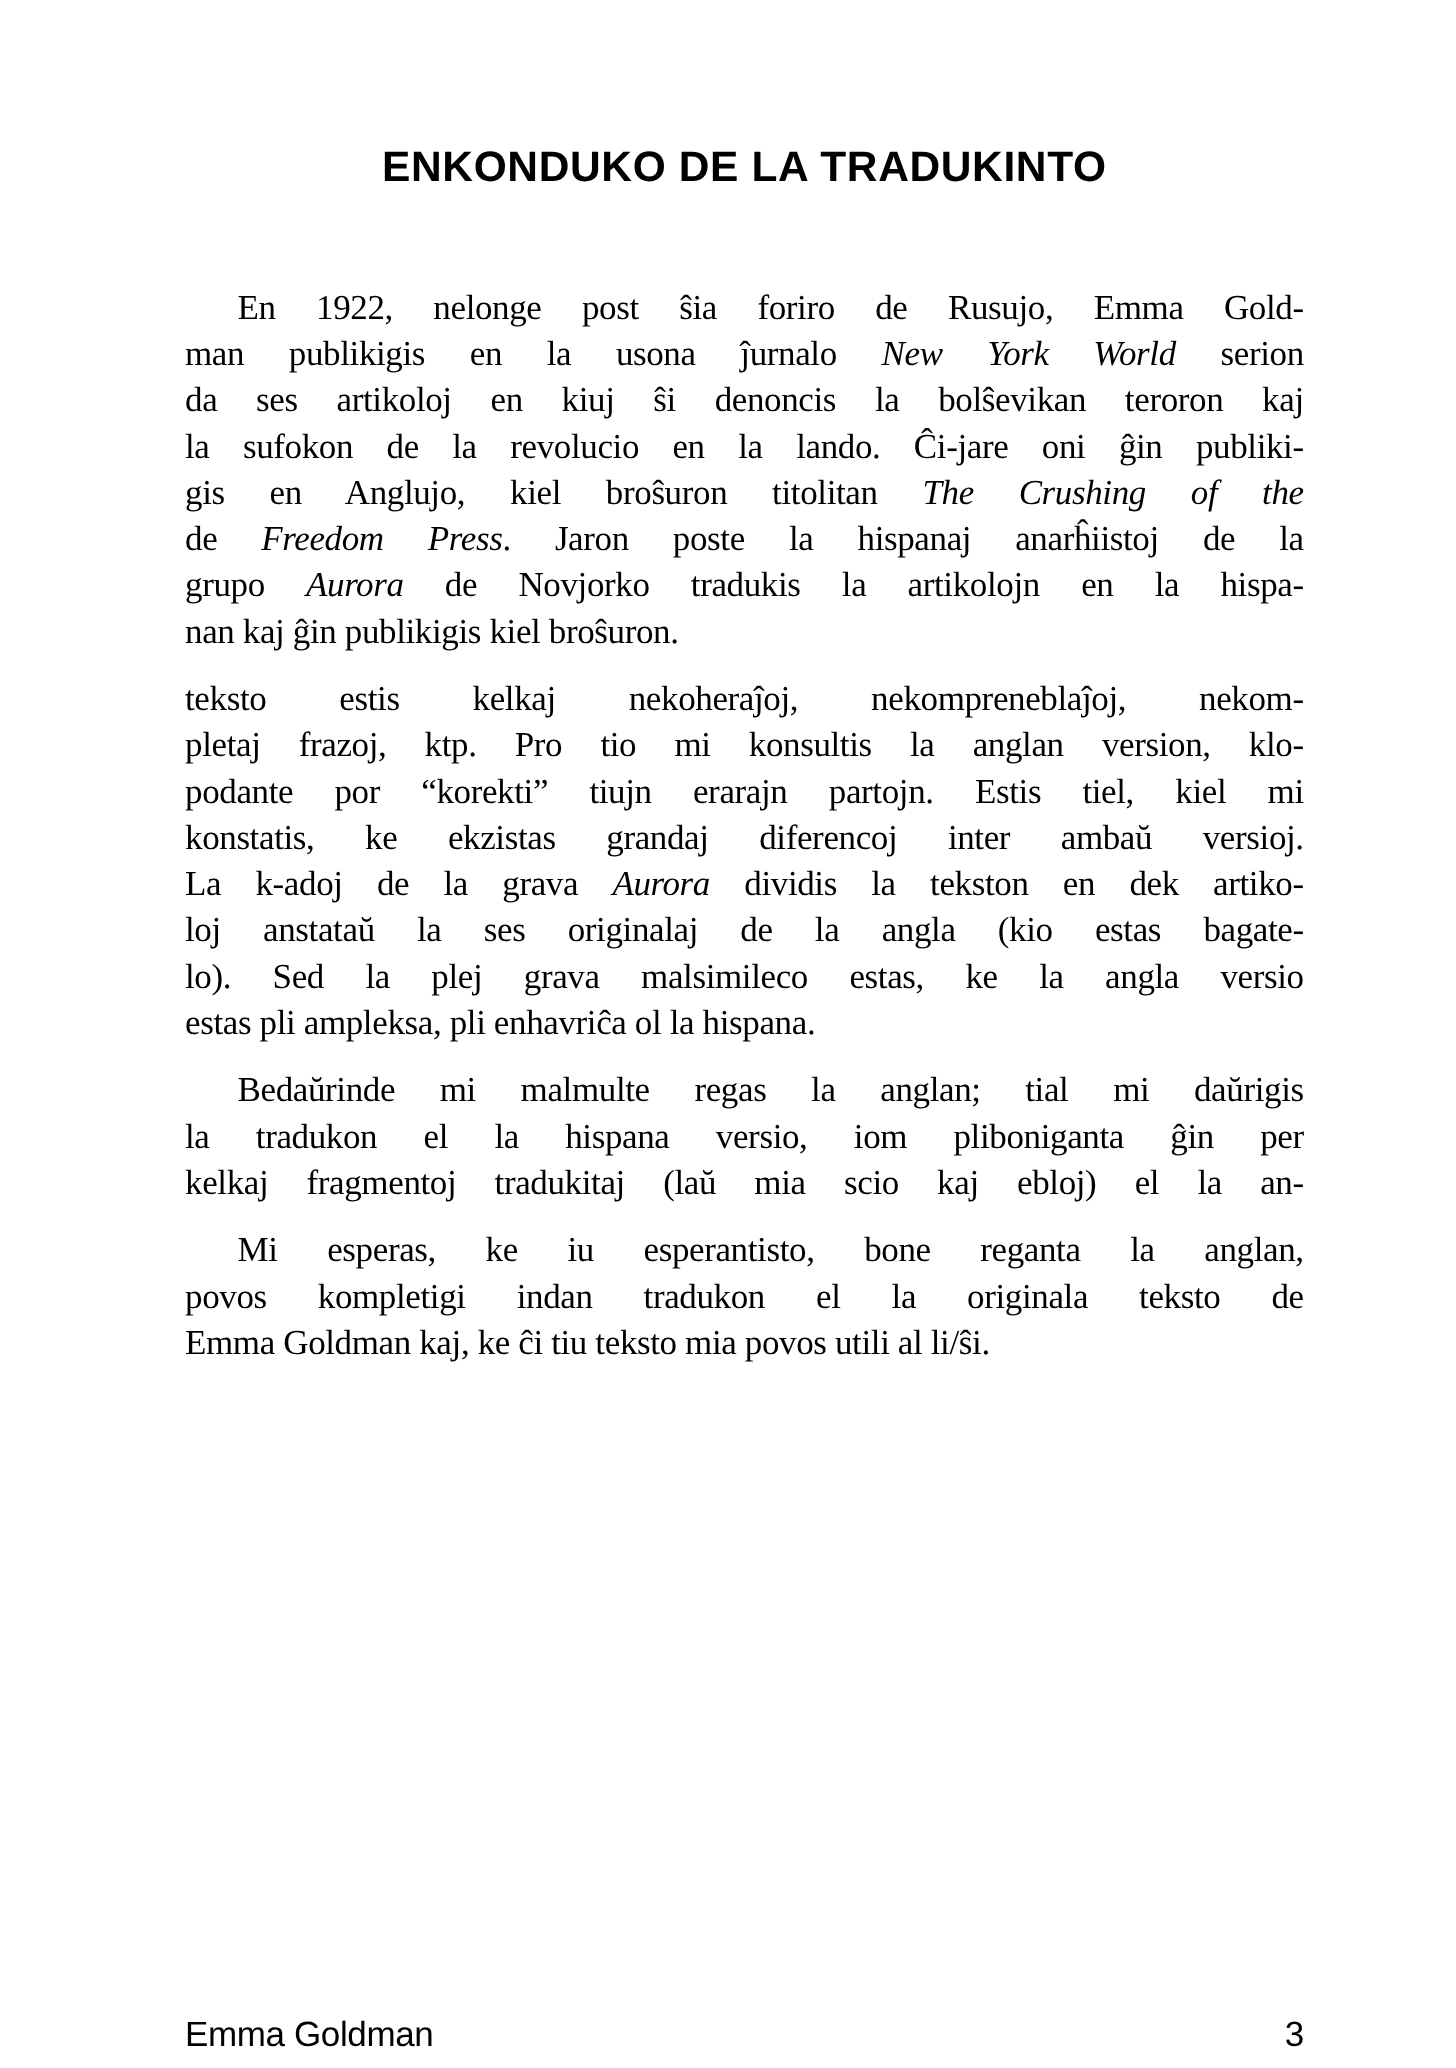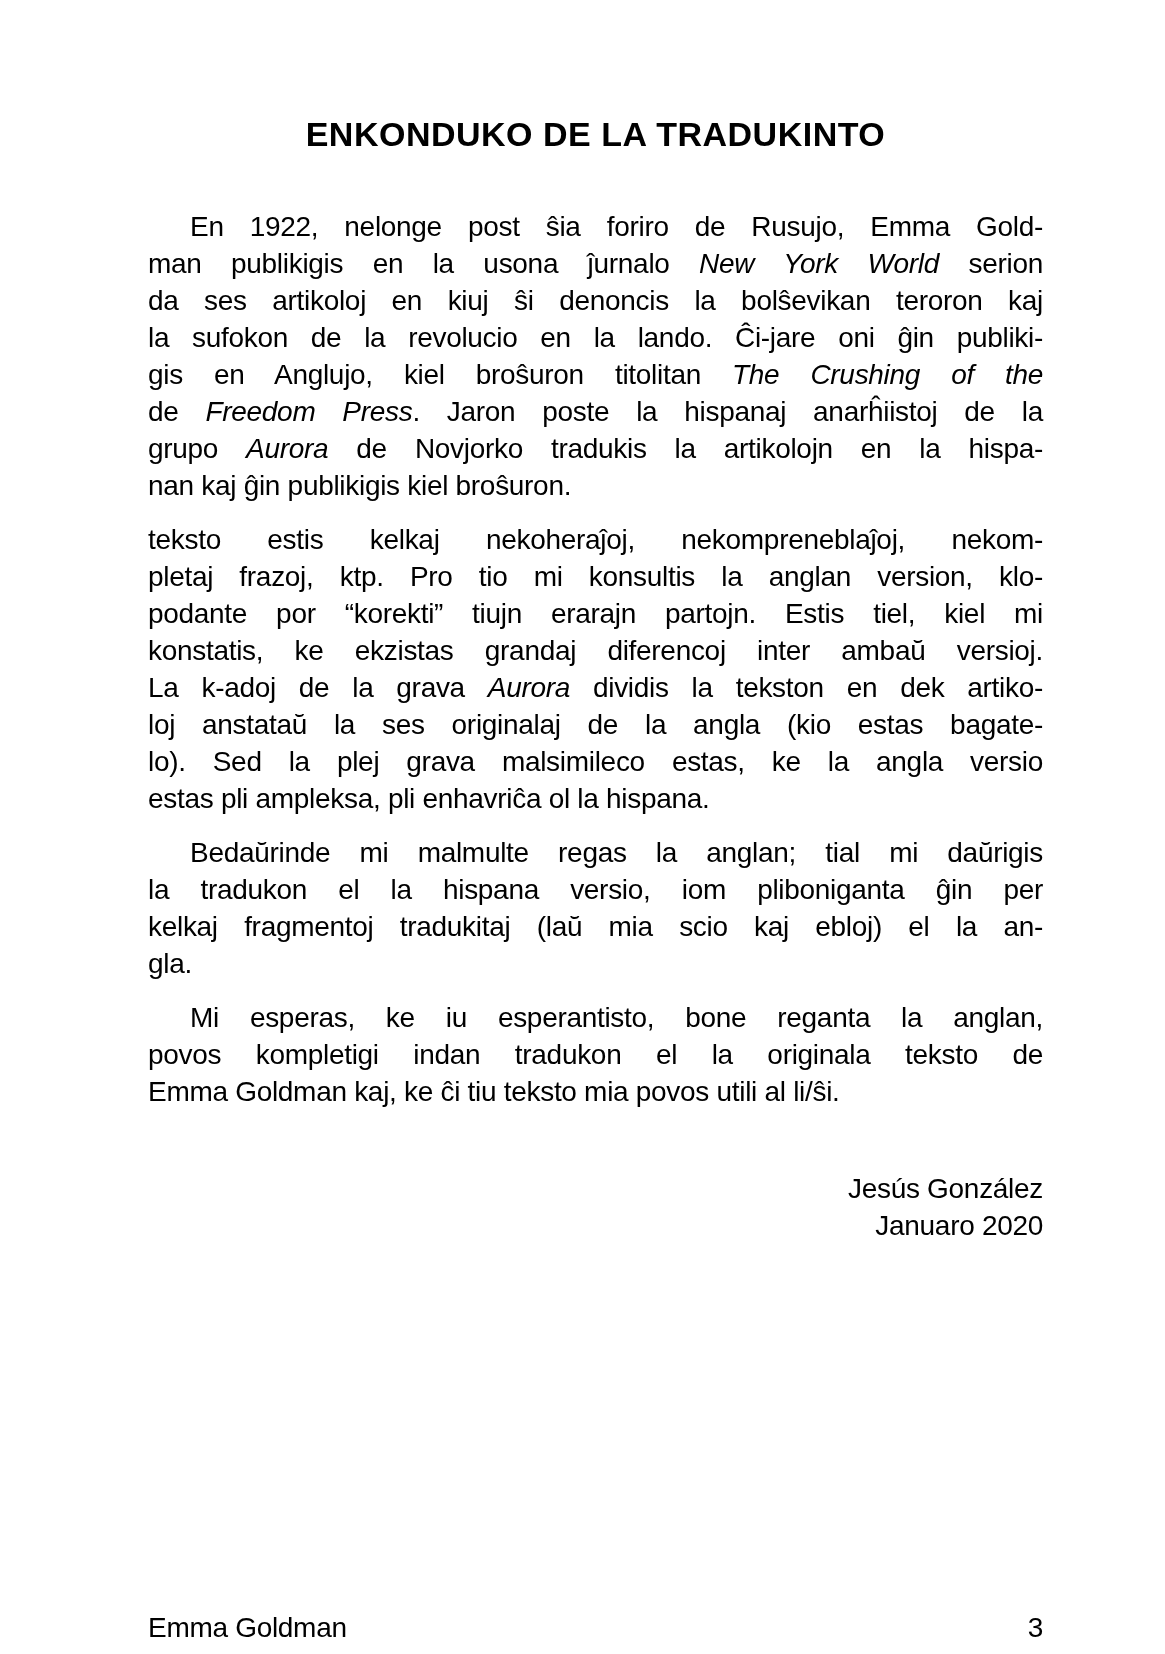--- a/index.html
+++ b/index.html
@@ -26,21 +26,22 @@
   .doc-title {
     margin-top: 113px;
     font-size: 34px;
     line-height: 42px;
     font-weight: bold;
     text-align: center;
     letter-spacing: 0.5px;
     white-space: nowrap;
   }
   .paragraphs {
-    margin-top: 53px;
+    margin-top: 73px;
+    font-family: Liberation Serif, serif;
   }
   .para {
     margin: 0 0 17px 0;
   }
   .line {
     font-size: 28px;
     line-height: 37px;
     letter-spacing: -0.3px;
     text-align: justify;
     text-align-last: justify;
@@ -100,32 +101,27 @@
         <div class="line"><span>konstatis, ke ekzistas grandaj diferencoj inter ambaŭ versioj.</span></div>
         <div class="line"><span>La k-adoj de la grava </span><i>Aurora</i><span> dividis la tekston en dek artiko-</span></div>
         <div class="line"><span>loj anstataŭ la ses originalaj de la angla (kio estas bagate-</span></div>
         <div class="line"><span>lo). Sed la plej grava malsimileco estas, ke la angla versio</span></div>
         <div class="line last"><span>estas pli ampleksa, pli enhavriĉa ol la hispana.</span></div>
       </div>
       <div class="para">
         <div class="line first"><span>Bedaŭrinde mi malmulte regas la anglan; tial mi daŭrigis</span></div>
         <div class="line"><span>la tradukon el la hispana versio, iom pliboniganta ĝin per</span></div>
         <div class="line"><span>kelkaj fragmentoj tradukitaj (laŭ mia scio kaj ebloj) el la an-</span></div>
-        <div class="line last"><span>gla.</span></div>
       </div>
       <div class="para">
         <div class="line first"><span>Mi esperas, ke iu esperantisto, bone reganta la anglan,</span></div>
         <div class="line"><span>povos kompletigi indan tradukon el la originala teksto de</span></div>
         <div class="line last"><span>Emma Goldman kaj, ke ĉi tiu teksto mia povos utili al li/ŝi.</span></div>
       </div>
     </div>
 
-  <div class="signature">
-    <div>Jesús González</div>
-    <div>Januaro 2020</div>
-  </div>
 
   <div class="footer">
     <span>Emma Goldman</span>
     <span>3</span>
   </div>
 
 </div>
 
 </body></html>

